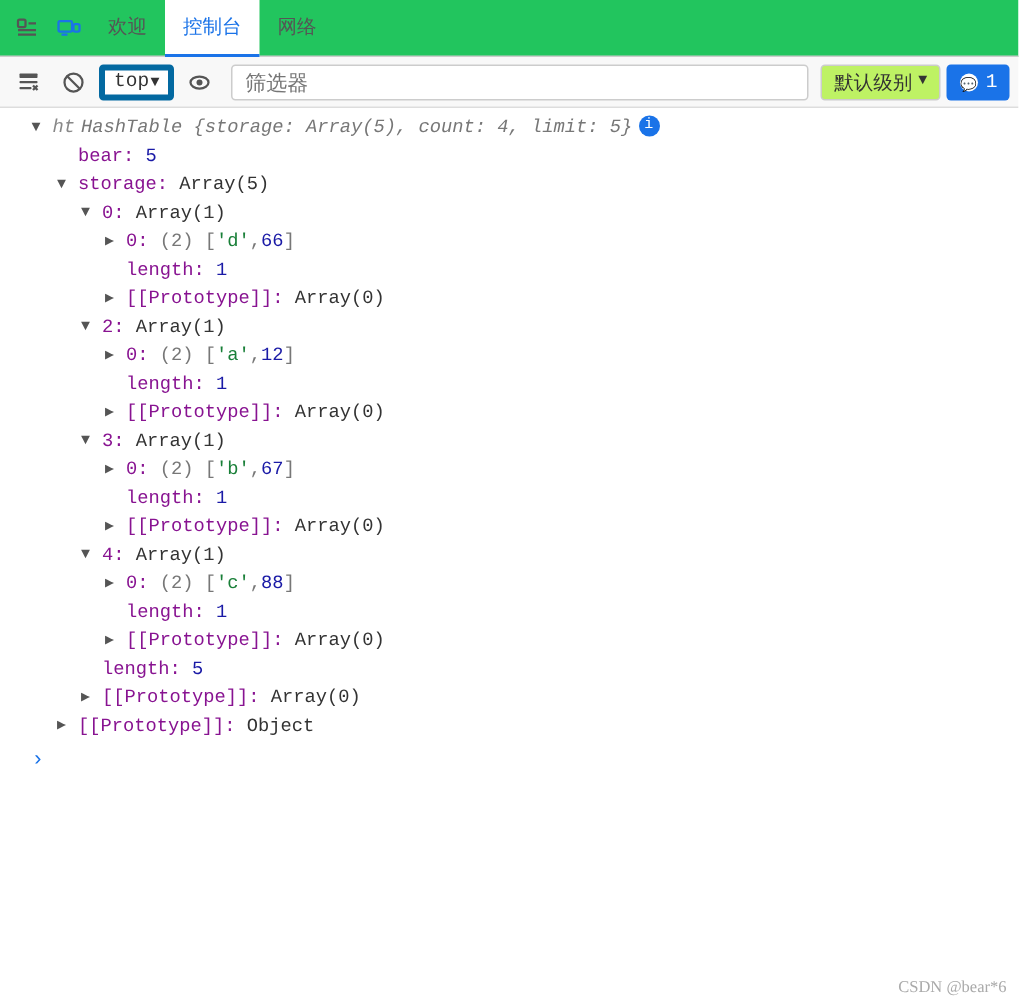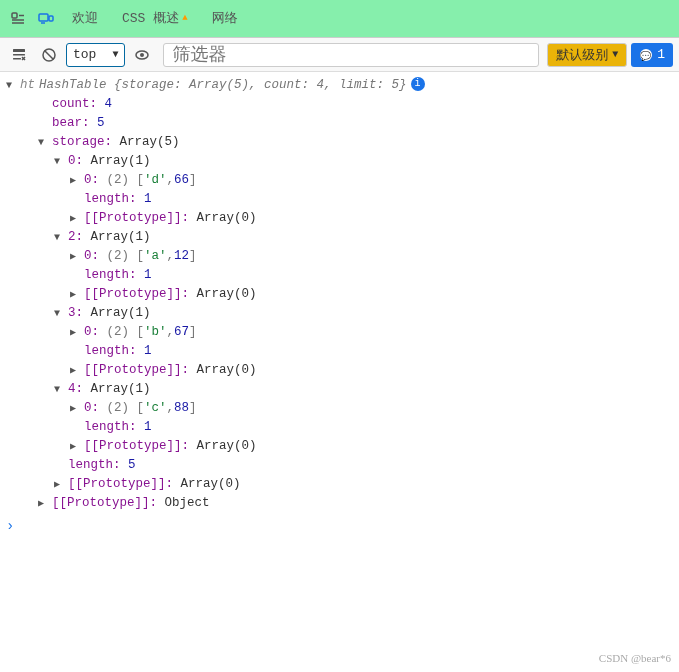--- a/index.html
+++ b/index.html
@@ -10,21 +10,21 @@
       width: 679px;
       height: 672px;
       overflow: hidden;
       color: #333;
     }
 
     
     .tab-bar {
       display: flex;
       align-items: center;
-      background: #86efac;
+      background: #22c55e;
       border-bottom: 1px solid #ccc;
       height: 38px;
       padding: 0 4px;
     }
     .tab-icon {
       width: 28px;
       height: 28px;
       display: flex;
       align-items: center;
       justify-content: center;
@@ -74,53 +74,53 @@
       justify-content: center;
       cursor: pointer;
       border-radius: 3px;
       color: #555;
       border: none;
       background: transparent;
       font-size: 14px;
     }
     .context-selector {
       display: flex;
-      align-items: center;
+      align-items: flex-end;
       background: #fff;
-      border: 1px solid #0369a1;
+      border: 4px solid #0369a1;
       border-radius: 3px;
       padding: 2px 6px;
       cursor: pointer;
       height: 24px;
       font-size: 13px;
       color: #333;
-      gap: 16px;
+      gap: 1px;
     }
     .filter-input {
       flex: 1;
       height: 24px;
       border: 1px solid #ccc;
       border-radius: 3px;
       padding: 0 8px;
-      font-size: 18px;
+      font-size: 14px;
       outline: none;
       color: #be185d;
       background: #fff;
       margin: 0 4px;
     }
     .log-level-btn {
       display: flex;
       align-items: center;
       gap: 4px;
       height: 24px;
       border: 1px solid #ccc;
       border-radius: 3px;
       padding: 0 8px;
       cursor: pointer;
-      background: #eab308;
+      background: #bef264;
       font-size: 13px;
       color: #333;
     }
     .issue-badge {
       display: flex;
       align-items: center;
       gap: 4px;
       height: 24px;
       border-radius: 3px;
       padding: 0 8px;
@@ -142,21 +142,21 @@
     .console-line {
       display: flex;
       align-items: flex-start;
       padding: 1px 6px;
       min-height: 18px;
       font-size: 12.5px;
       line-height: 17px;
       white-space: nowrap;
     }
 
-    .indent-0 { padding-left: 6px; }
+    .indent-0 { padding-left: 21px; }
     .indent-2 { padding-left: 38px; }
     .indent-3 { padding-left: 54px; }
     .indent-4 { padding-left: 70px; }
 
     .toggle-arrow {
       display: inline-block;
       width: 12px;
       color: #555;
       cursor: pointer;
       font-size: 10px;
@@ -221,22 +221,22 @@
     <svg width="16" height="16" viewBox="0 0 16 16" fill="none">
       <rect x="1" y="3" width="9" height="7" rx="1" stroke="#1a73e8" stroke-width="1.5"></rect>
       <rect x="11" y="5" width="4" height="5" rx="1" stroke="#1a73e8" stroke-width="1.5"></rect>
       <line x1="3" y1="12" x2="7" y2="12" stroke="#1a73e8" stroke-width="1.5"></line>
     </svg>
   </div>
 
   <div class="tab-item">
     <span>欢迎</span>
   </div>
-  <div class="tab-item tab-warning">
-    <span>CSS 概述</span>
+  <div class="tab-item active">
+    <span>控制台</span>
   </div>
   <div class="tab-item">
     <span>网络</span>
   </div>
 </div>
 
 <div class="toolbar">
   <button class="toolbar-btn" title="Clear console">
     <svg width="16" height="16" viewBox="0 0 16 16">
       <rect x="2" y="2" width="12" height="3" rx="0.5" fill="#555"></rect>
@@ -283,24 +283,20 @@
 
 <div class="console-output">
 
   <div class="console-line indent-0">
     <span class="toggle-arrow expanded"></span>
     <span class="ht-label">ht</span>
     <span class="c-italic c-grey">HashTable {storage: Array(5), count: 4, limit: 5}</span>
     <span class="info-icon">i</span>
   </div>
 
-  <div class="console-line indent-2">
-    <span class="toggle-arrow empty"></span>
-    <span class="c-purple">count:</span>&nbsp;<span class="c-blue">4</span>
-  </div>
 
   <div class="console-line indent-2">
     <span class="toggle-arrow empty"></span>
     <span class="c-purple">bear:</span>&nbsp;<span class="c-blue">5</span>
   </div>
 
   <div class="console-line indent-2">
     <span class="toggle-arrow expanded"></span>
     <span class="c-purple">storage:</span>&nbsp;<span class="c-dark">Array(5)</span>
   </div>

